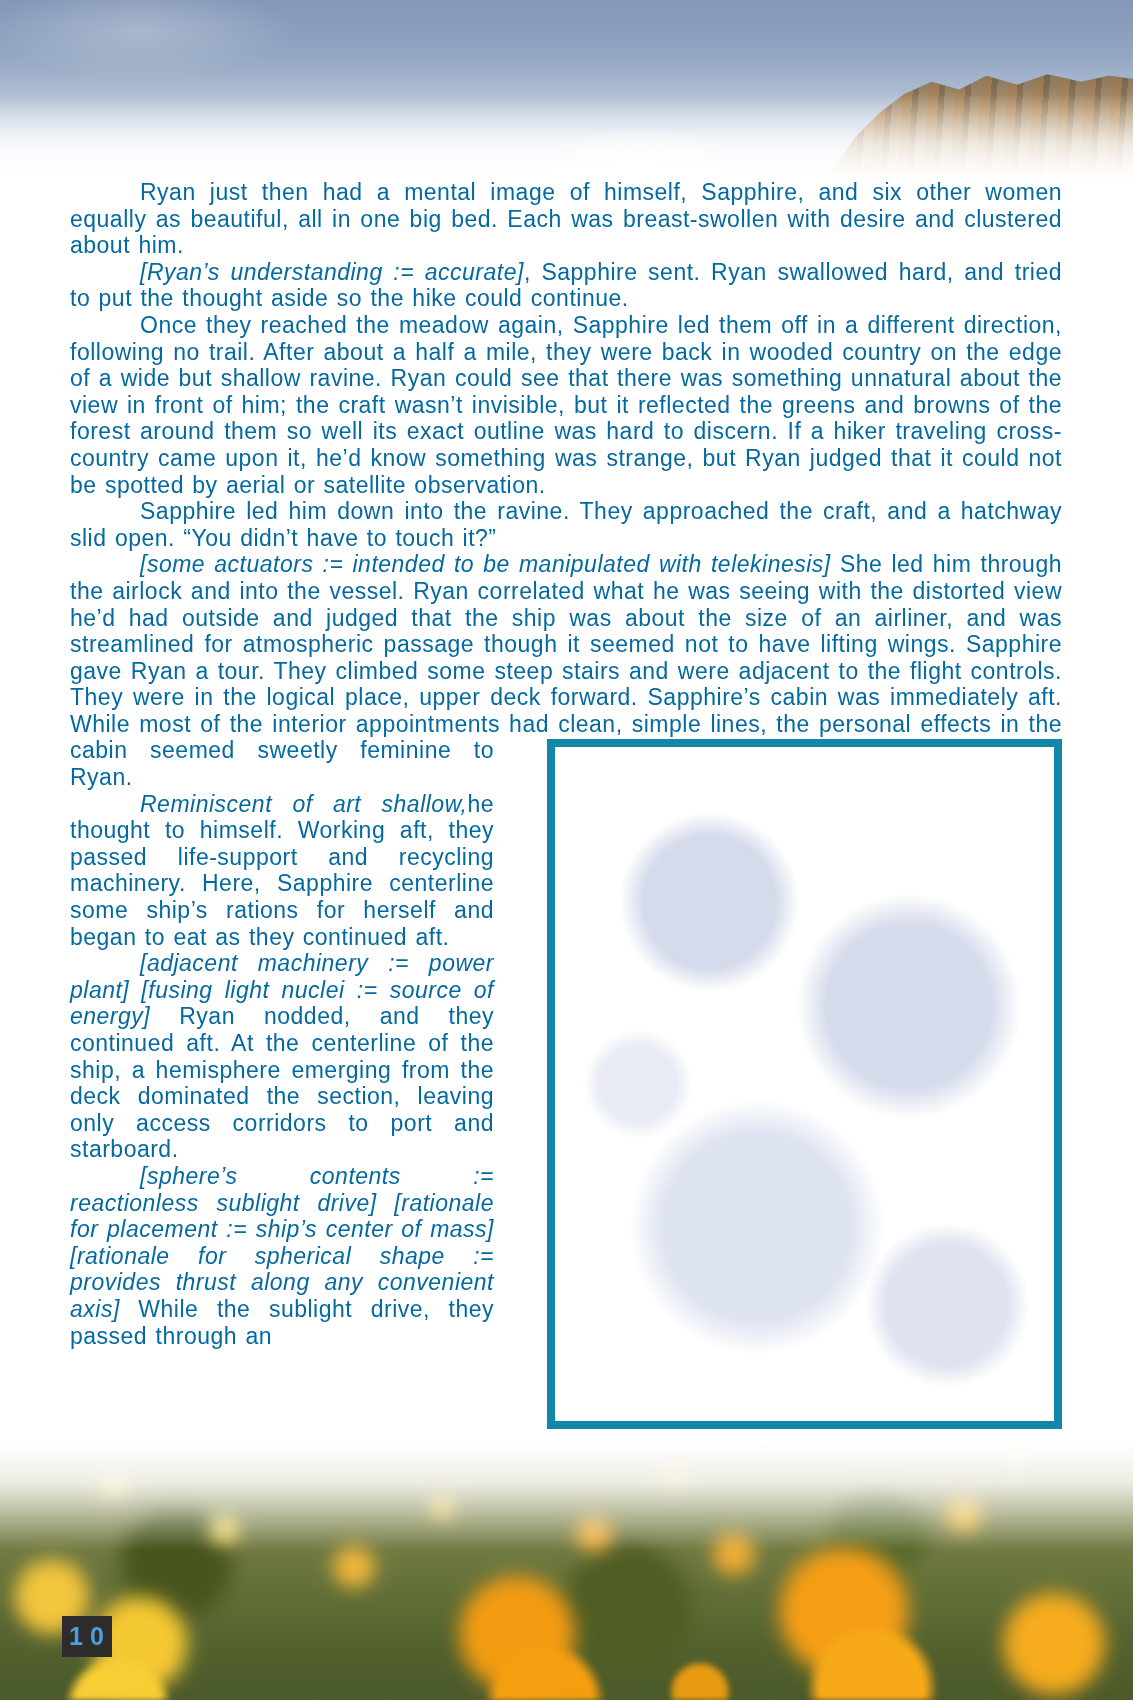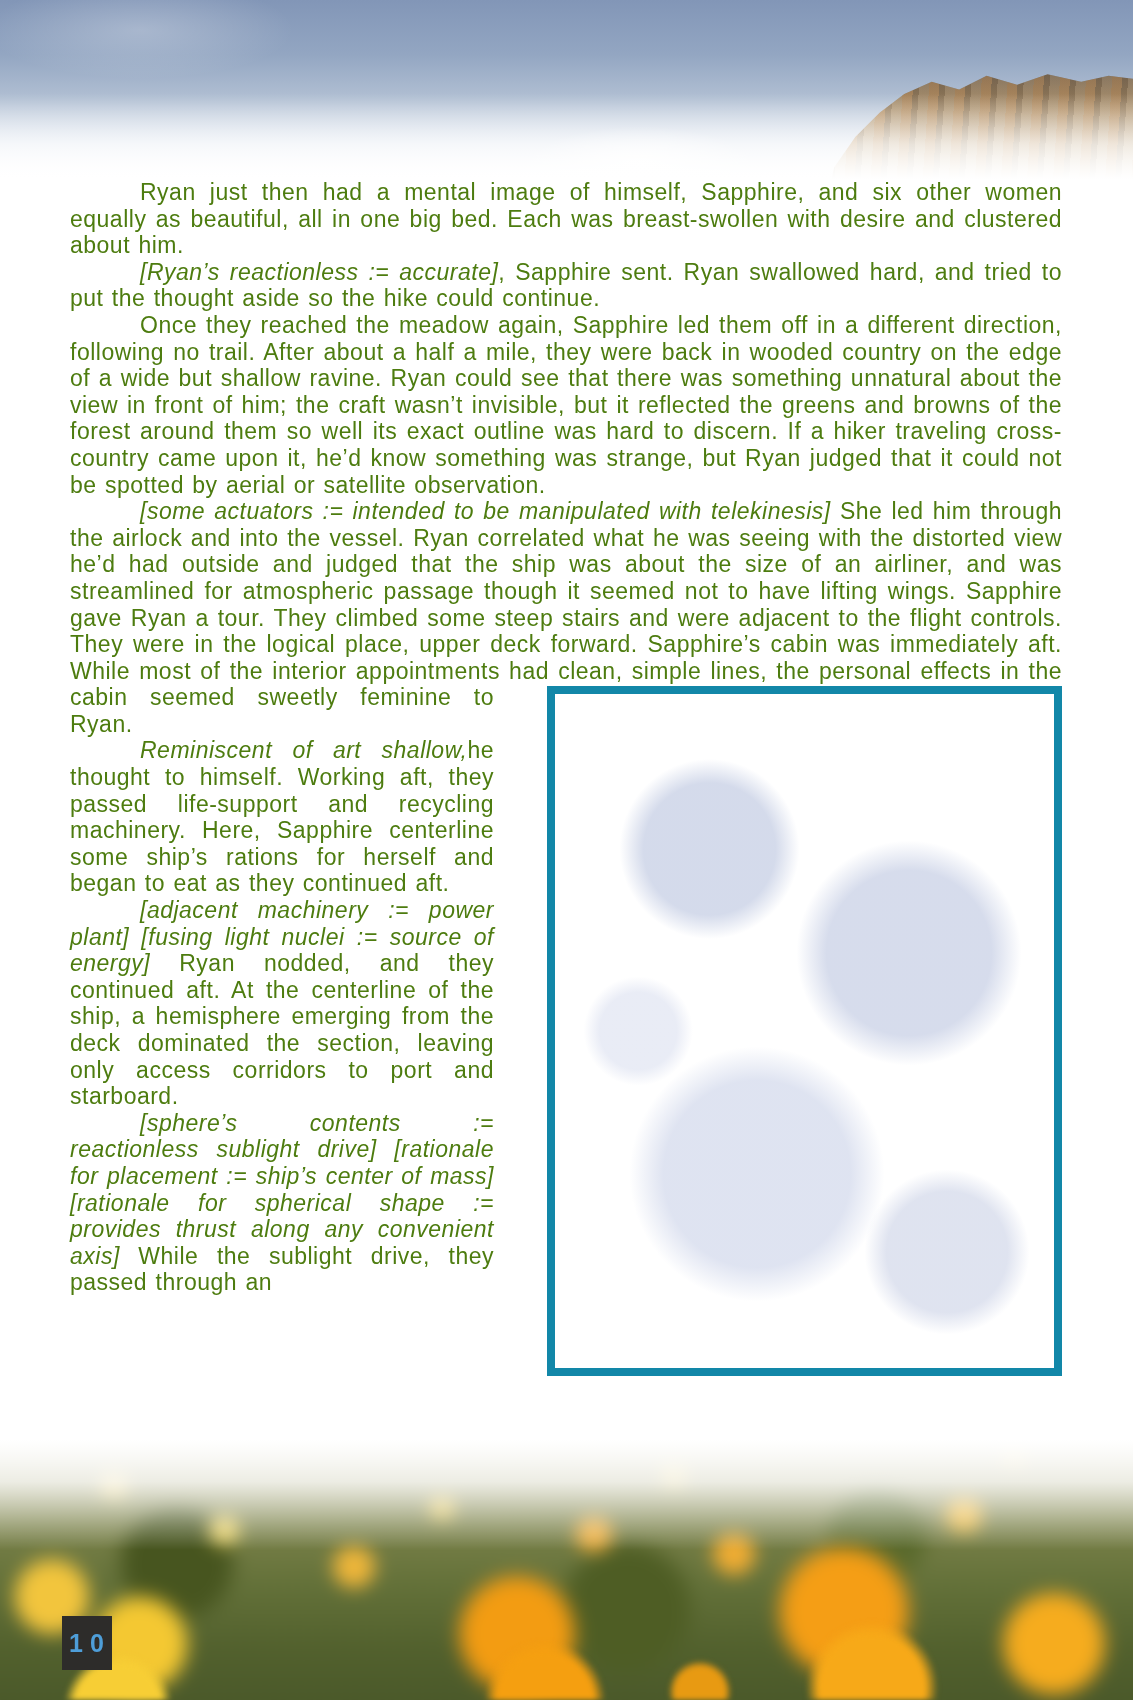--- a/index.html
+++ b/index.html
@@ -68,30 +68,30 @@
       radial-gradient(circle 70px at 118px 268px, #f7ce35 0 62%, transparent 78%),
       radial-gradient(circle 40px at 700px 252px, #e89a12 0 62%, transparent 80%);
   }
   .bottom-fade {
     position:absolute; left:0; top:0; width:100%; height:110px;
     background:linear-gradient(180deg,#ffffff 0%, rgba(255,255,255,0.82) 38%, rgba(255,255,255,0) 100%);
   }
 
   
   .page-number {
-    position:absolute; left:62px; top:1616px; width:50px; height:54px; z-index:3;
+    position:absolute; left:62px; top:1616px; width:50px; height:41px; z-index:3;
     background:#2d2c2a; color:#4e9ed9;
     display:flex; align-items:center; justify-content:center;
     font-size:25px; font-weight:bold; letter-spacing:7px; padding-left:6px; box-sizing:border-box;
   }
 
   
   .story {
     position:absolute; left:70px; top:179px; width:992px; z-index:2;
-    color:#4d7c0f; font-size:23px; line-height:26.6px;
+    color:#0369a1; font-size:23px; line-height:26.6px;
     text-align:justify; letter-spacing:0.5px; word-spacing:1.5px;
   }
   .story-para { margin:0; text-indent:70px; }
   .seg { font-style:normal; }
   .seg.italic { font-style:italic; }
 
   
   .inset-frame {
     float:right; display:block; box-sizing:border-box;
     width:515px; height:690px;
@@ -122,22 +122,23 @@
   </div>
 
   <div class="bottom-banner">
     <div class="poppies-blur"></div>
     <div class="poppies-front"></div>
     <div class="bottom-fade"></div>
   </div>
 
   <div class="story" id="story">
       <p class="story-para"><span class="seg">Ryan just then had a mental image of himself, Sapphire, and six other women equally as beautiful, all in one big bed. Each was breast-swollen with desire and clustered about him.</span></p>
-      <p class="story-para"><span class="seg italic">[Ryan’s reactionless := accurate]</span><span class="seg">, Sapphire sent. Ryan swallowed hard, and tried to put the thought aside so the hike could continue.</span></p>
+      <p class="story-para"><span class="seg italic">[Ryan’s understanding := accurate]</span><span class="seg">, Sapphire sent. Ryan swallowed hard, and tried to put the thought aside so the hike could continue.</span></p>
       <p class="story-para"><span class="seg">Once they reached the meadow again, Sapphire led them off in a different direction, following no trail. After about a half a mile, they were back in wooded country on the edge of a wide but shallow ravine. Ryan could see that there was something unnatural about the view in front of him; the craft wasn’t invisible, but it reflected the greens and browns of the forest around them so well its exact outline was hard to discern. If a hiker traveling cross-country came upon it, he’d know something was strange, but Ryan judged that it could not be spotted by aerial or satellite observation.</span></p>
+      <p class="story-para"><span class="seg">Sapphire led him down into the ravine. They approached the craft, and a hatchway slid open. “You didn’t have to touch it?”</span></p>
       <p class="story-para"><span class="seg italic">[some actuators := intended to be manipulated with telekinesis] </span><span class="seg">She led him through the airlock and into the vessel. Ryan correlated what he was seeing with the distorted view he’d had outside and judged that the ship was about the size of an airliner, and was streamlined for atmospheric passage though it seemed not to have lifting wings. Sapphire gave Ryan a tour. They climbed some steep stairs and were adjacent to the flight controls. They were in the logical place, upper deck forward. Sapphire’s cabin was immediately aft. While most of the interior appointments had clean, simple lines, the personal </span><span class="inset-frame" id="inset-frame">
     <span class="inset-inner"></span>
   </span><span class="seg">effects in the cabin seemed sweetly feminine to Ryan.</span></p>
       <p class="story-para"><span class="seg italic">Reminiscent of art shallow,</span><span class="seg">he thought to himself. Working aft, they passed life-support and recycling machinery. Here, Sapphire centerline some ship’s rations for herself and began to eat as they continued aft.</span></p>
       <p class="story-para"><span class="seg italic">[adjacent machinery := power plant] [fusing light nuclei := source of energy] </span><span class="seg">Ryan nodded, and they continued aft. At the centerline of the ship, a hemisphere emerging from the deck dominated the section, leaving only access corridors to port and starboard.</span></p>
       <p class="story-para"><span class="seg italic">[sphere’s contents := reactionless sublight drive] [rationale for placement := ship’s center of mass] [rationale for spherical shape := provides thrust along any convenient axis] </span><span class="seg">While the sublight drive, they passed through an</span></p>
     </div>
 
   <div class="page-number">
     <span>10</span>

